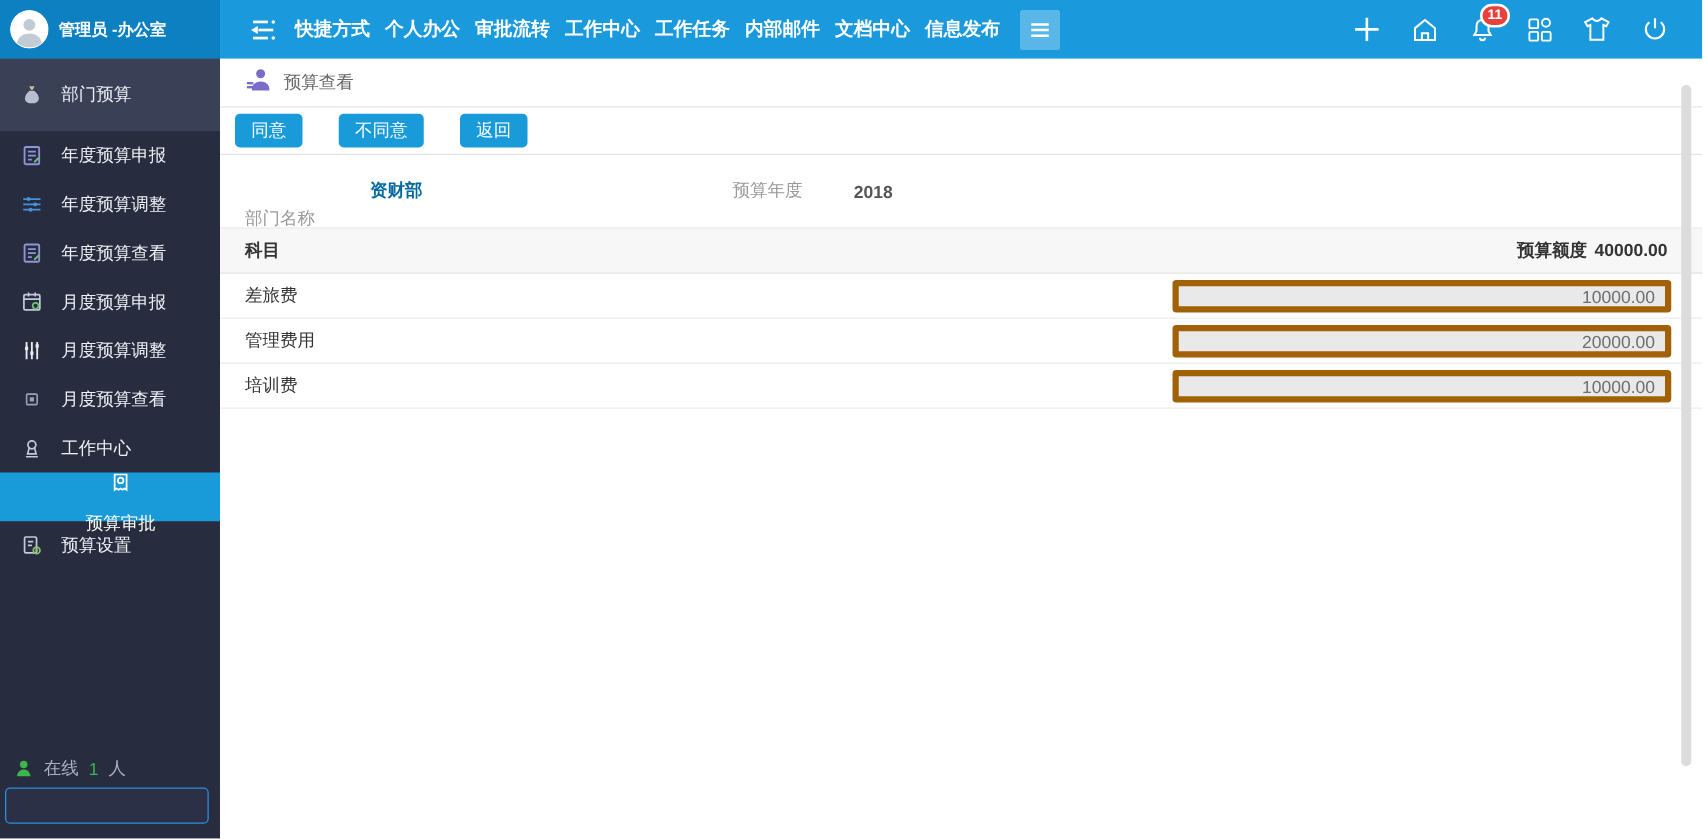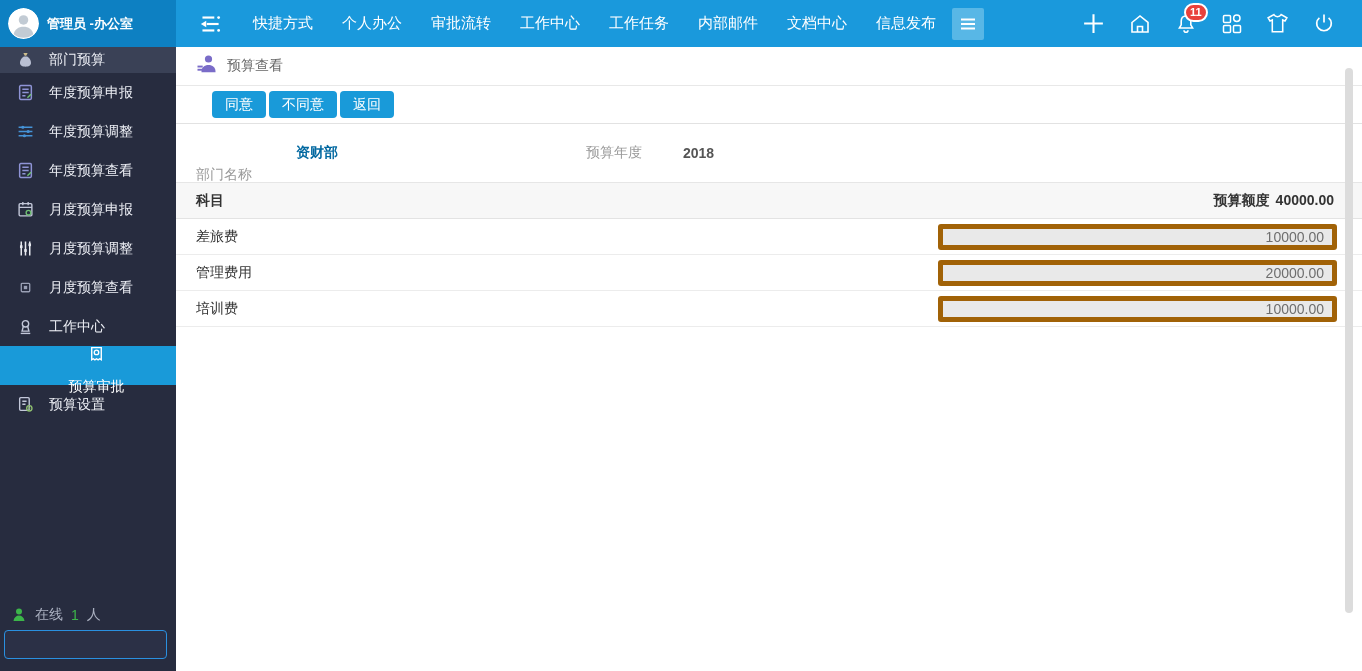--- a/index.html
+++ b/index.html
@@ -6,43 +6,43 @@
   body { font-family:"Liberation Sans", sans-serif; background:#fff; }
   .app { position:relative; width:1362px; height:671px; overflow:hidden; background:#fff; }
 
   
   .topbar { position:absolute; top:0; left:0; width:1362px; height:47px; background:#1a99dc; display:flex; align-items:center; }
   .user-area { width:176px; height:47px; background:#0d80c2; display:flex; align-items:center; padding-left:8px; gap:8px; flex:0 0 auto; }
   .avatar { width:31px; height:31px; border-radius:50%; overflow:hidden; flex:0 0 auto; }
   .user-name { color:#fff; font-size:13px; font-weight:bold; white-space:nowrap; }
   .topnav { display:flex; align-items:center; height:47px; }
   .collapse-btn { margin-left:20px; width:28px; height:24px; cursor:pointer; }
-  .nav-item { color:#fff; font-size:15px; font-weight:400; margin-left:29px; white-space:nowrap; cursor:pointer; }
+  .nav-item { color:#fff; font-size:15px; font-weight:700; margin-left:12px; white-space:nowrap; cursor:pointer; }
   .hamburger-box { margin-left:16px; width:32px; height:32px; background:#58b7e6; border-radius:2px; display:flex; align-items:center; justify-content:center; cursor:pointer; }
   .top-icons { margin-left:auto; display:flex; align-items:center; gap:21px; padding-right:26px; }
   .top-icon { width:25px; height:25px; cursor:pointer; position:relative; display:flex; align-items:center; justify-content:center; }
   .badge { position:absolute; top:-8px; left:11px; background:#e8413c; color:#fff; border:2px solid #fff; border-radius:10px; font-size:11px; font-weight:bold; line-height:1; padding:2px 4px; min-width:14px; text-align:right; }
 
   
   .sidebar { position:absolute; top:47px; left:0; width:176px; height:624px; background:#272c3f; }
   .side-item { height:39px; display:flex; align-items:center; padding-left:17px; gap:15px; color:#eef0f6; font-size:14px; cursor:pointer; }
-  .side-item.header-item { height:26px; background:#3a4156; }
+  .side-item.header-item { height:58px; background:#3a4156; }
   .side-item.active { background:#199ad9; color:#fff;flex-direction:column; }
   .side-icon { width:17px; height:17px; flex:0 0 auto; display:flex; align-items:center; justify-content:center; }
   .online { position:absolute; left:10px; bottom:47px; display:flex; align-items:center; gap:8px; font-size:14px; color:#aab0c0; }
   .online .count { color:#3cb54a; }
   .searchbox { position:absolute; left:4px; bottom:12px; width:163px; height:29px; border:1px solid #2a90e0; border-radius:4px; background:#2b3046; display:flex; align-items:center; }
   .searchbox input { flex:1; height:100%; background:transparent; border:none; outline:none; color:#cfd3e0; font-size:13px; padding:0 6px; font-family:"Liberation Sans", sans-serif; }
   .searchbox .mag { width:18px; height:18px; margin-right:8px; cursor:pointer; }
 
   
   .content { position:absolute; top:47px; left:176px; width:1186px; height:624px; background:#fff; }
   .titlebar { height:39px; border-bottom:1px solid #e8e8e8; display:flex; align-items:center; padding-left:20px; gap:9px; }
   .page-title { font-size:14px; color:#666; }
-  .btnbar { height:38px; border-bottom:1px solid #e2e2e2; display:flex; align-items:center; padding-left:36px; gap:3px; }
+  .btnbar { height:38px; border-bottom:1px solid #e2e2e2; display:flex; align-items:center; padding-left:12px; gap:29px; }
   .btn { background:#199ad9; color:#fff; border:none; border-radius:4px; height:27px; padding:0 13px; font-size:14px; cursor:pointer; font-family:"Liberation Sans", sans-serif; }
   .formrow { height:59px; border-bottom:1px solid #e6e6e6; display:flex; align-items:center; padding-left:20px; font-size:14px; }
   .form-label { color:#999; }
   .form-value { font-weight:bold; color:#333; }
   .fl-dept { width:100px;margin-top:44px; }
   .fv-dept { width:290px; color:#0369a1; }
   .fl-year { width:97px; }
   .fv-year { color:#555; }
   .subject-header { height:36px; background:#f7f7f7; border-bottom:1px solid #e3e3e3; display:flex; align-items:center; justify-content:space-between; padding:0 28px 0 20px; font-size:14px; font-weight:bold; color:#333; }
   .budget-quota { display:flex; gap:6px; }

